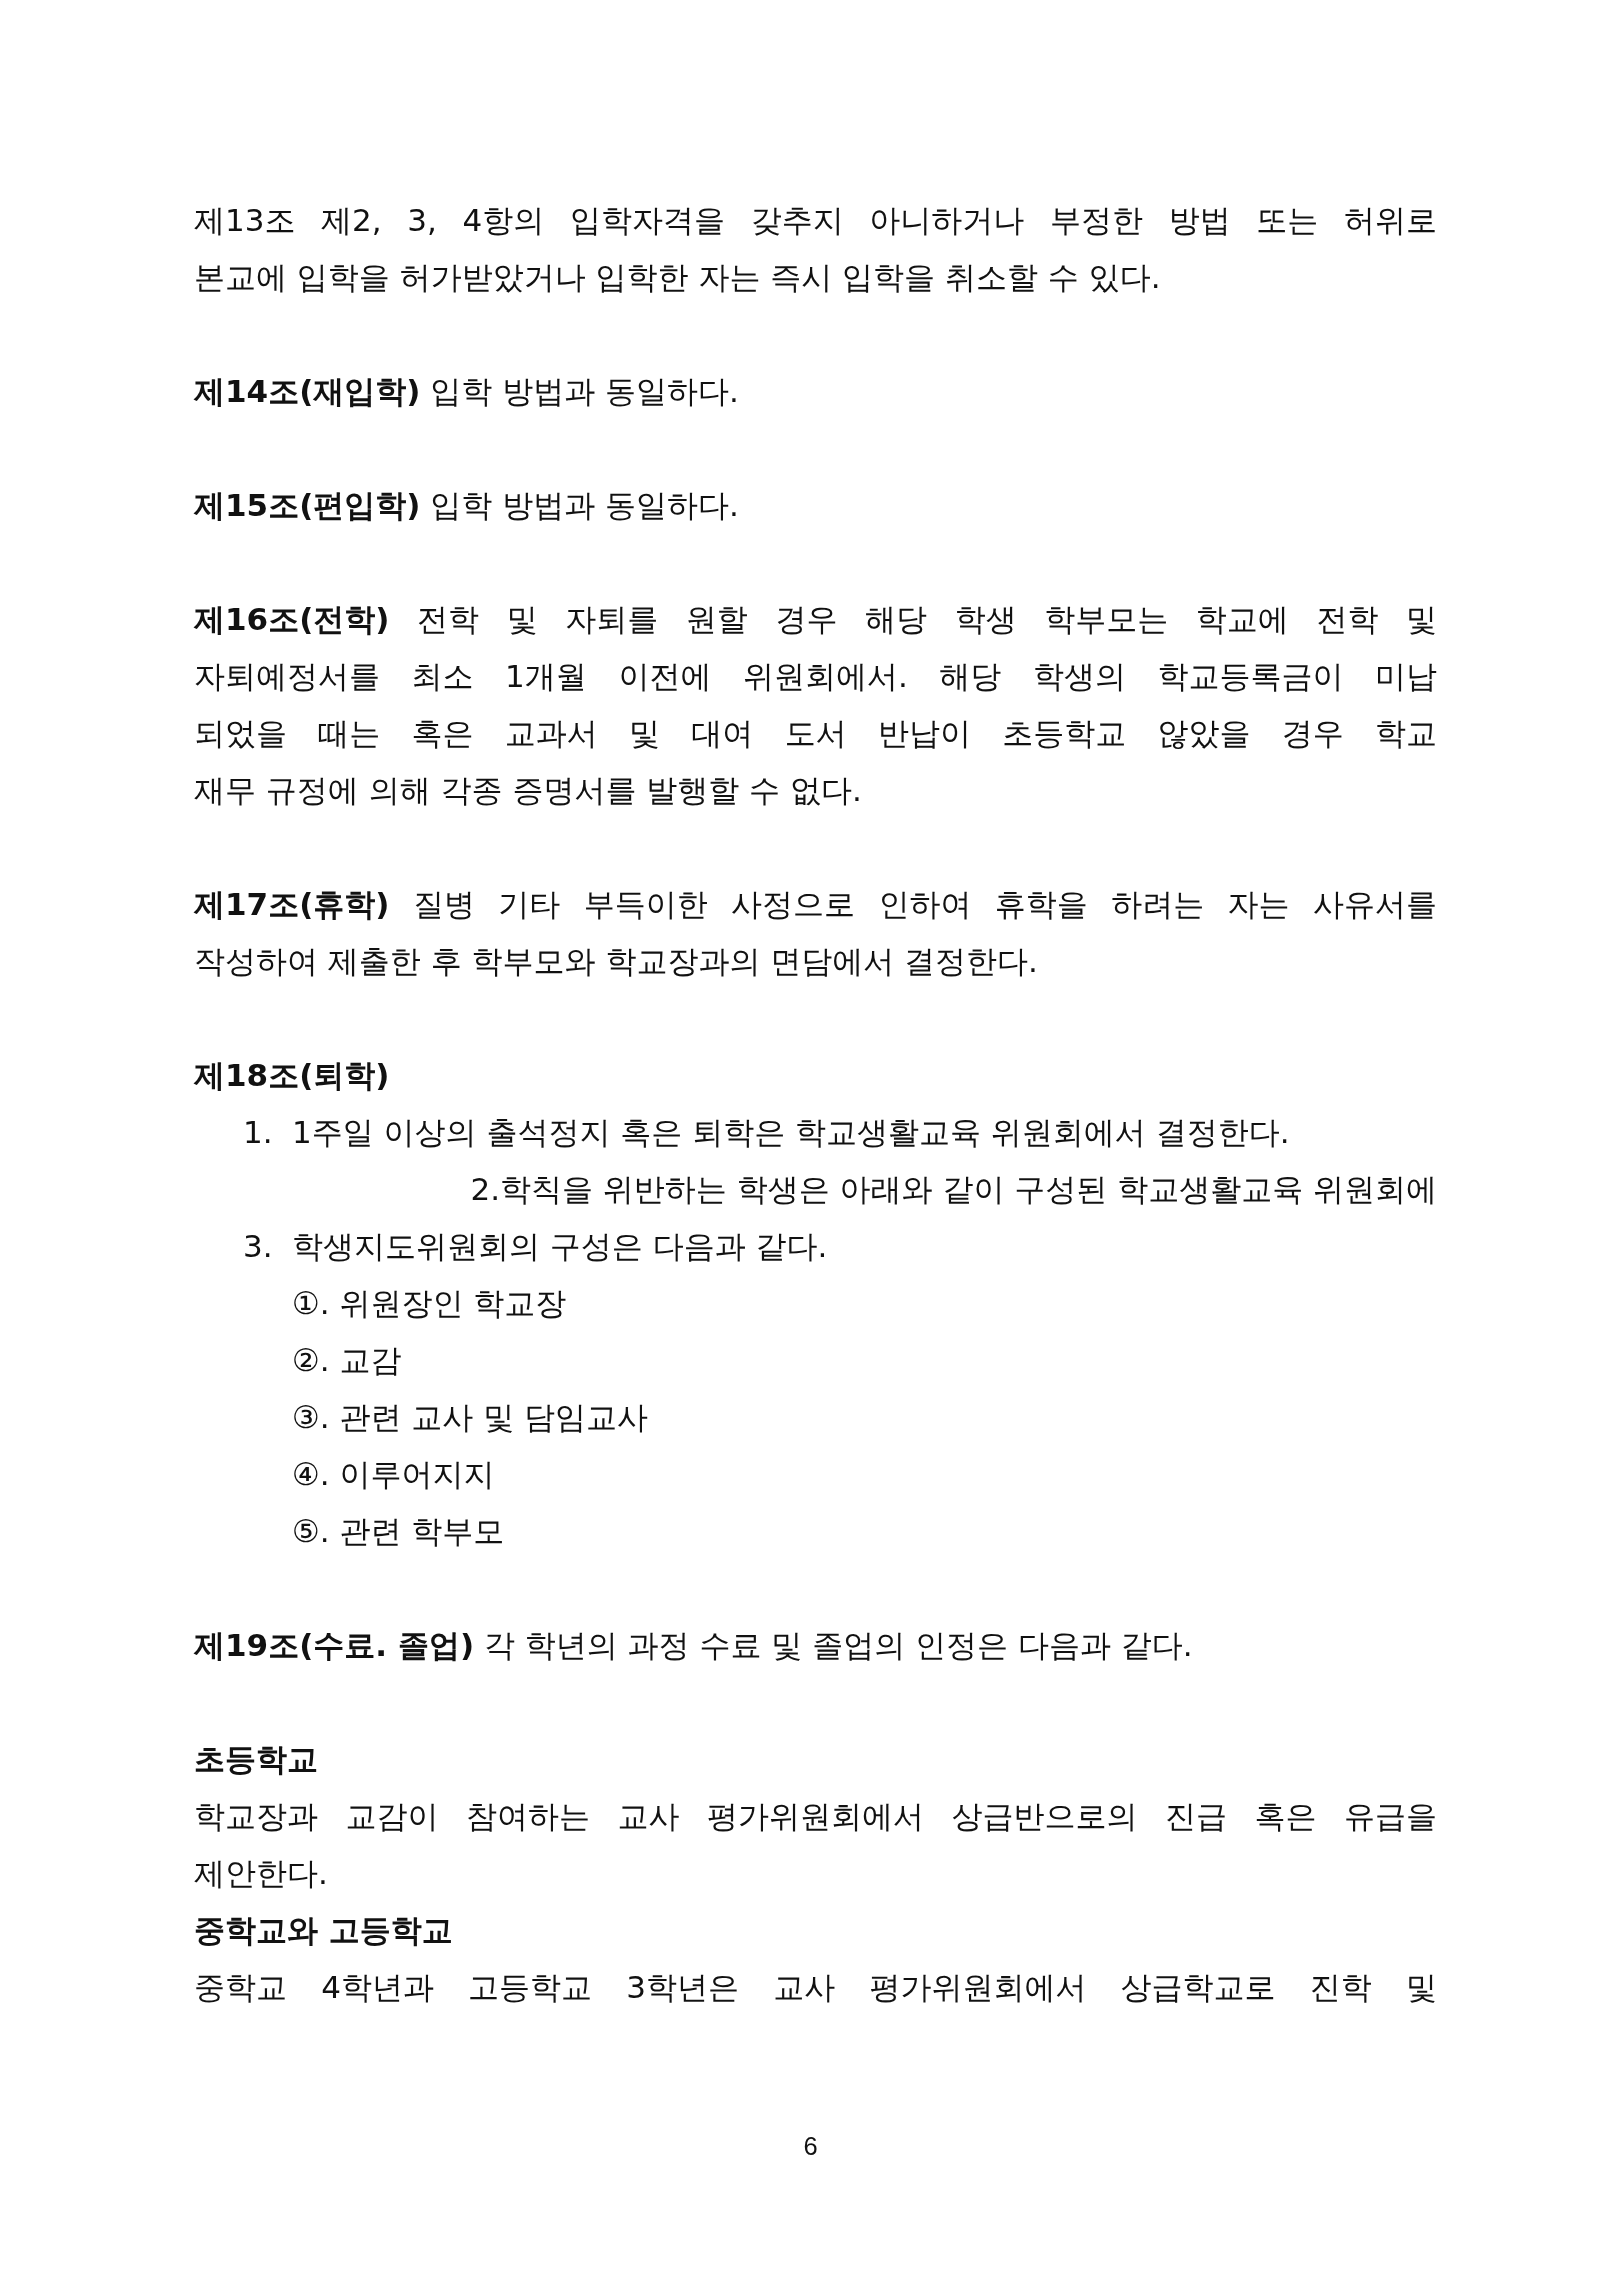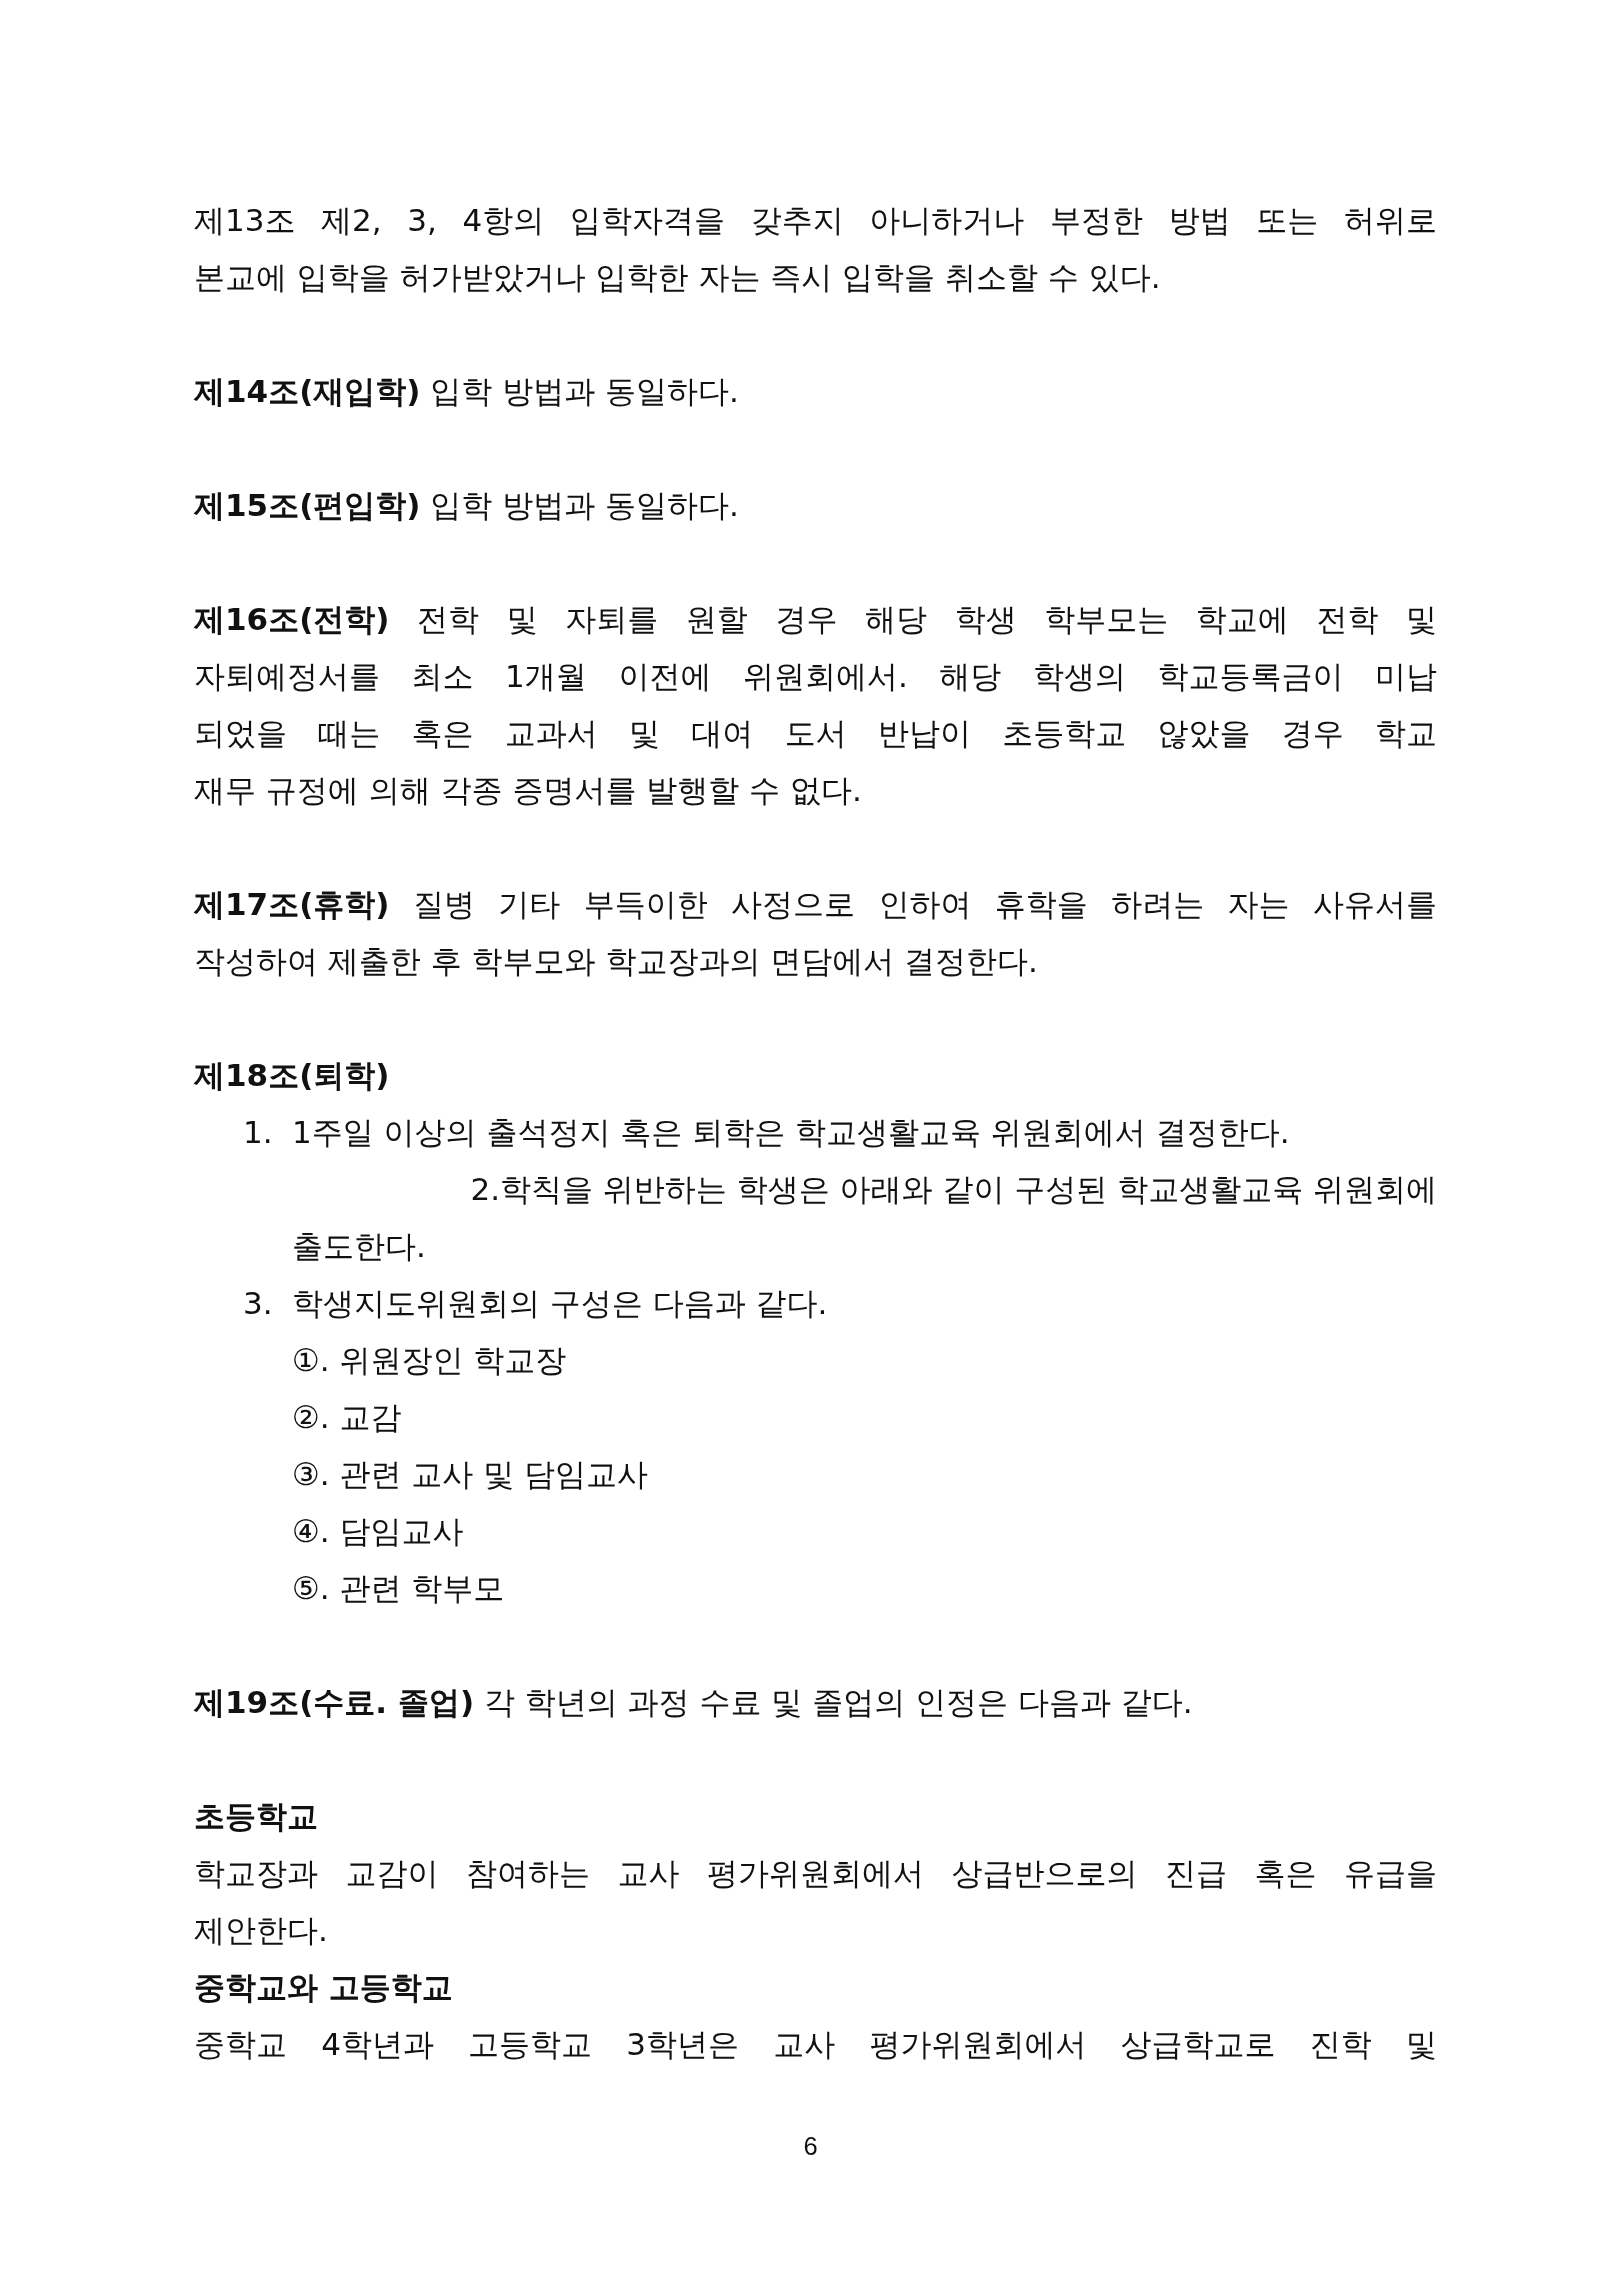--- a/index.html
+++ b/index.html
@@ -59,28 +59,27 @@
   <div class="line">작성하여 제출한 후 학부모와 학교장과의 면담에서 결정한다.</div>
   <div class="gap"></div>
 
   <div class="line b">제18조(퇴학)</div>
   <div class="line" style="padding-left:49px;">
     <span style="display:inline-block;width:49px;">1.</span><span>1주일 이상의 출석정지 혹은 퇴학은 학교생활교육 위원회에서 결정한다.</span>
   </div>
   <div class="line" style="padding-left:49px;text-align:right;">
     <span style="display:inline-block;width:49px;">2.</span><span>학칙을 위반하는 학생은 아래와 같이 구성된 학교생활교육 위원회에</span>
   </div>
-  <div class="line" style="padding-left:98px;">출도한다.</div>
   <div class="line" style="padding-left:49px;">
     <span style="display:inline-block;width:49px;">3.</span><span>학생지도위원회의 구성은 다음과 같다.</span>
   </div>
   <div class="line sub-item">①. 위원장인 학교장</div>
   <div class="line sub-item">②. 교감</div>
   <div class="line sub-item">③. 관련 교사 및 담임교사</div>
-  <div class="line sub-item">④. 담임교사</div>
+  <div class="line sub-item">④. 이루어지지</div>
   <div class="line sub-item">⑤. 관련 학부모</div>
   <div class="gap"></div>
 
   <div class="line">
     <span class="b">제19조(수료. 졸업)</span>
     <span>각 학년의 과정 수료 및 졸업의 인정은 다음과 같다.</span>
   </div>
   <div class="gap"></div>
 
   <div class="line b">초등학교</div>

